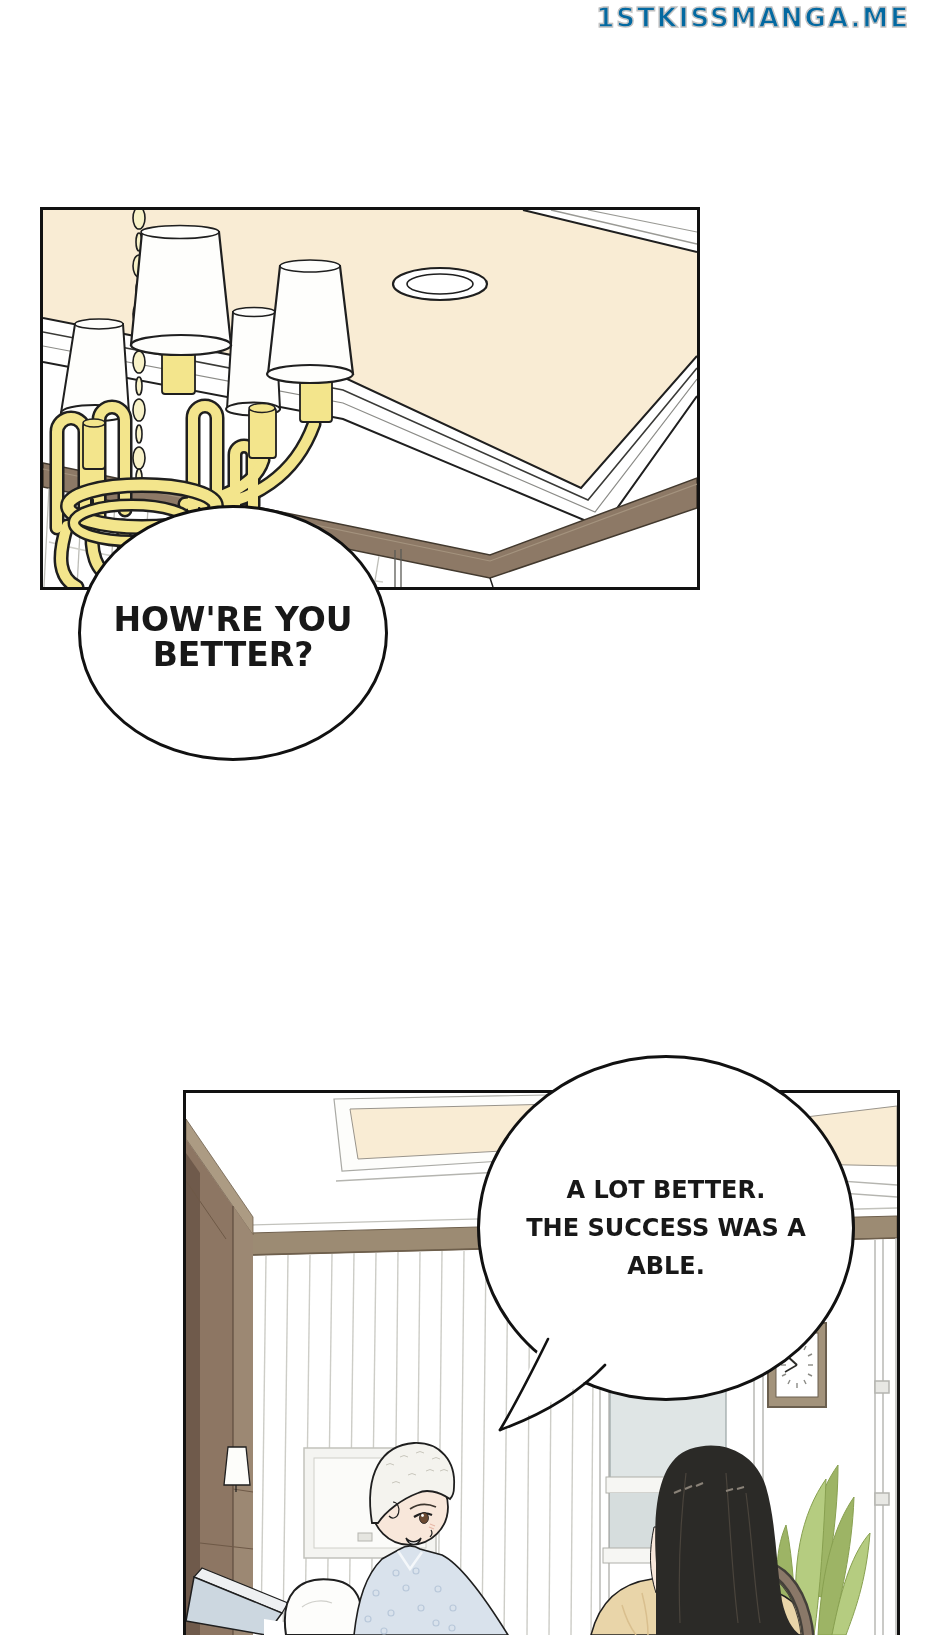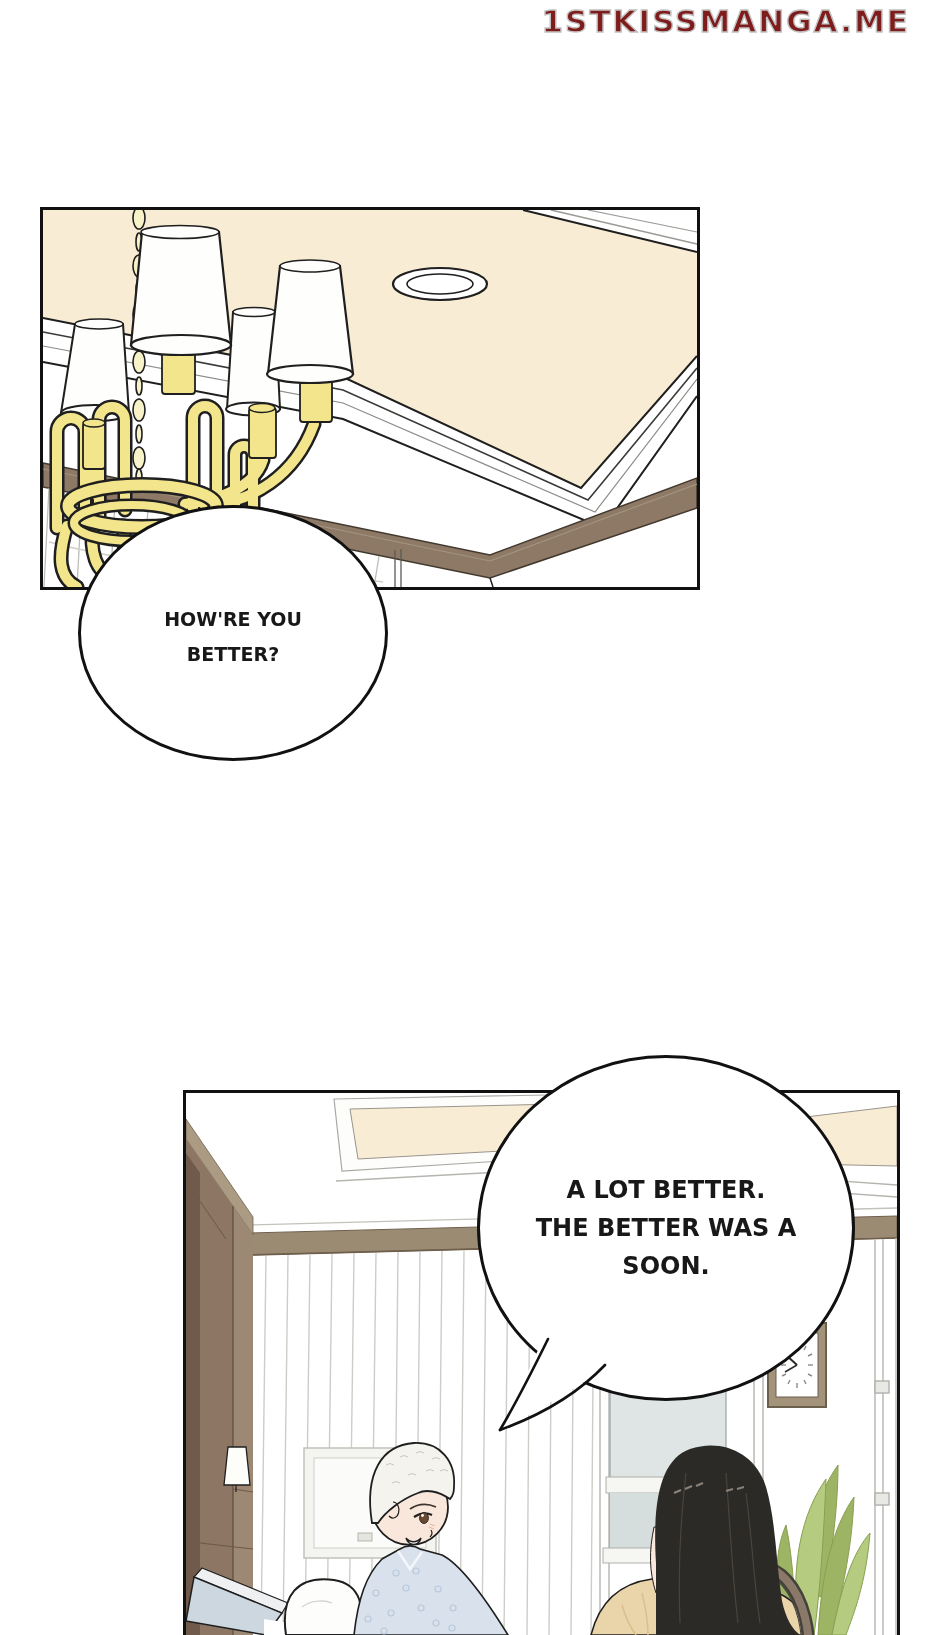--- a/index.html
+++ b/index.html
@@ -2,38 +2,38 @@
 <html style="--ink: #1f1f1f; --cream: #f9ecd4; --lamp-yellow: #f3e58c; --chain-gold: #f8f2c8; --molding-brown: #8d7966; --rail-brown: #9c8b73; --cabinet-brown: #8d7663; --cabinet-dark: #6f5a4b; --cabinet-light: #9c8873; --cornice-tan: #ac9b83; --glass-blue: #dfe5e5; --gown-blue: #d9e2ec; --gown-pattern: #b9c8da; --bed-blue: #ccd7e0; --skin: #f8e7da; --hair-black: #2b2a27; --coat-beige: #e9d5a9; --coat-shade: #d9bf8e; --bag-brown: #8a7868; --plant-green: #b5cc80; --plant-dark: #9db465; --clock-frame: #a3937b; --line-gray: #bdbdb7; --curtain-gray: #cdcdc7; --watermark-outline: #c2c2c2;"><head>
 <meta charset="utf-8">
 <style>
   html,body{margin:0;padding:0;background:#fff;}
   body{width:940px;height:1635px;position:relative;overflow:hidden;
        font-family:"DejaVu Sans","Liberation Sans",sans-serif;}
   .abs{position:absolute;}
   
   #watermark{
     top:3px;right:30px;z-index:40;
-    font-size:31px;font-weight:bold;letter-spacing:2px;
-    color:#7f1d1d;-webkit-text-stroke:1.4px var(--watermark-outline,#c2c2c2);
+    font-size:26px;font-weight:bold;letter-spacing:2px;
+    color:#0369a1;-webkit-text-stroke:1.4px var(--watermark-outline,#c2c2c2);
     text-shadow:0 0 1px #cfcfcf;
     user-select:none;white-space:nowrap;
   }
   
   .panel{border:3px solid #111;background:#fff;box-sizing:border-box;}
   #panel-1{left:40px;top:207px;width:660px;height:383px;z-index:1;}
   #panel-2{left:183px;top:1090px;width:717px;height:545px;border-bottom:none;z-index:1;}
   .panel svg{display:block;}
   
   .bubble{
     background:#fff;border:3px solid #111;border-radius:50%;
     display:flex;flex-direction:column;align-items:center;justify-content:center;
     text-align:center;color:#181818;font-weight:bold;z-index:20;
   }
   #bubble-1{left:78px;top:505px;width:304px;height:242px;
-    font-size:19px;line-height:35px;letter-spacing:0px;padding-top:8px;}
+    font-size:33px;line-height:35px;letter-spacing:0px;padding-top:8px;}
   #bubble-2{left:477px;top:1055px;width:372px;height:340px;
     font-size:24px;line-height:38px;justify-content:center;}
   #bubble-2-tail{left:455px;top:1325px;z-index:30;}
   .s-ink{stroke:var(--ink);}
 </style>
 </head>
 <body>
 
 <div id="watermark" class="abs">1STKISSMANGA.ME</div>
 
@@ -336,20 +336,20 @@
         <line x1="697" y1="146" x2="697" y2="542"></line>
     <line x1="710" y1="145" x2="710" y2="542"></line>
     <rect x="689" y="288" width="14" height="12" fill="#e8e8e4" stroke="#b5b5b0"></rect>
     <rect x="689" y="400" width="14" height="12" fill="#e8e8e4" stroke="#b5b5b0"></rect>
   </g>
 </svg>
 </div>
 
 <div id="bubble-2" class="abs bubble">
   <span>A LOT BETTER.</span>
-  <span>THE BETTER WAS A</span>
-  <span>SOON.</span>
+  <span>THE SUCCESS WAS A</span>
+  <span>ABLE.</span>
 </div>
 <svg id="bubble-2-tail" class="abs" width="175" height="115" viewBox="0 0 175 115">
   <path d="M90,10 L45,107 L155,42 Z" fill="#ffffff"></path>
   <path d="M93,14 Q65,71 45,105" fill="none" stroke="#111" stroke-width="2.6" stroke-linecap="round"></path>
   <path d="M45,105 Q111,81 150,40" fill="none" stroke="#111" stroke-width="2.6" stroke-linecap="round"></path>
 </svg>
 
 </body></html>

